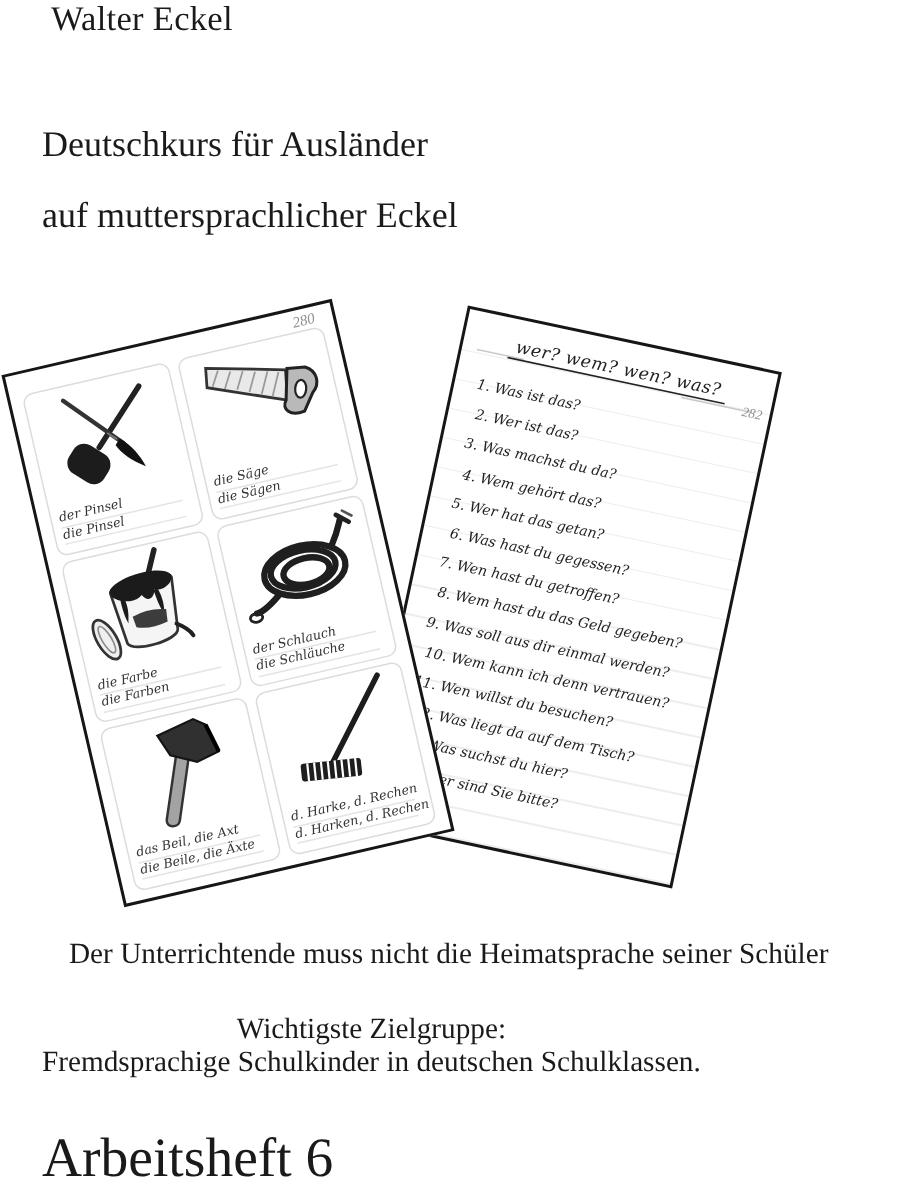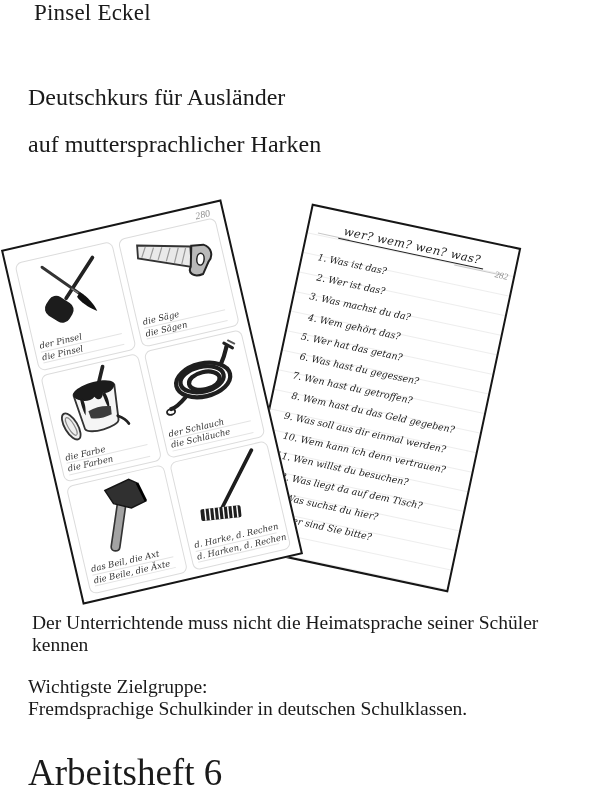--- a/index.html
+++ b/index.html
@@ -37,35 +37,35 @@
   .q-heading b{font-weight:400;border-bottom:1.4px solid #222;padding:0 4px 1px;letter-spacing:.4px;}
   .head-rule-left{position:absolute;top:25px;left:10px;width:32px;border-top:1px solid #c9c9c9;}
   .head-rule-right{position:absolute;top:28px;left:150px;width:48px;border-top:1px solid #c9c9c9;}
   .questions{position:absolute;top:39px;left:15px;right:6px;}
   .question{
     font-family:"DejaVu Serif", serif;font-style:italic;font-size:9.4px;line-height:20.2px;
     color:#222;white-space:nowrap;
   }
   .question:nth-child(even){margin-left:3px;}
   
-  .tagline{position:absolute;left:28px;top:608px;font-size:19.5px;line-height:22px;z-index:5;margin:4px;}
-  .target{position:absolute;left:28px;top:676px;font-size:19.5px;line-height:22px;z-index:5;margin:0;}
+  .tagline{position:absolute;left:28px;top:608px;font-size:19.5px;line-height:22px;z-index:5;margin:18px;}
+  .target{position:absolute;left:28px;top:676px;font-size:19.5px;line-height:22px;z-index:5;margin:0;text-align:center;}
   .tagline span,.target span{display:block;}
   .series{position:absolute;left:28px;top:751px;font-size:37px;z-index:5;}
 </style>
 </head>
 <body>
 
 <main>
 
-  <div class="author">Pinsel Eckel</div>
+  <div class="author">Walter Eckel</div>
 
   <h1 class="title">
     <span>Deutschkurs für Ausländer</span>
-    <span>auf muttersprachlicher Harken</span>
+    <span>auf muttersprachlicher Eckel</span>
   </h1>
 
   <section class="page left-page">
     <div class="pagenum">280</div>
     <div class="tool-grid">
 
       <figure class="cell" style="margin:0;">
         <svg viewBox="0 0 96 78">
           <line x1="78" y1="6" x2="40" y2="43" stroke="#222" stroke-width="4" stroke-linecap="round"></line>
           <rect x="18" y="38" width="24" height="30" rx="9" fill="#1c1c1c" transform="rotate(-45 30 53)"></rect>
@@ -191,21 +191,20 @@
       <div class="question">10. Wem kann ich denn vertrauen?</div>
       <div class="question">11. Wen willst du besuchen?</div>
       <div class="question">12. Was liegt da auf dem Tisch?</div>
       <div class="question">13. Was suchst du hier?</div>
       <div class="question">14. Wer sind Sie bitte?</div>
     </div>
   </section>
 
   <p class="tagline">
     <span>Der Unterrichtende muss nicht die Heimatsprache seiner Schüler</span>
-    <span>kennen</span>
   </p>
 
   <p class="target">
     <span>Wichtigste Zielgruppe:</span>
     <span>Fremdsprachige Schulkinder in deutschen Schulklassen.</span>
   </p>
 
   <div class="series">Arbeitsheft 6</div>
 
 </main>

